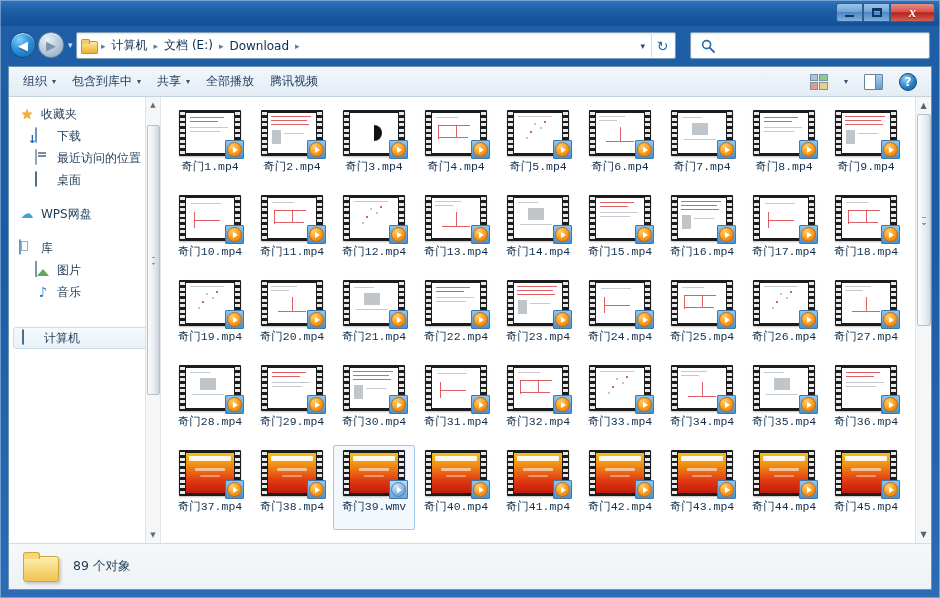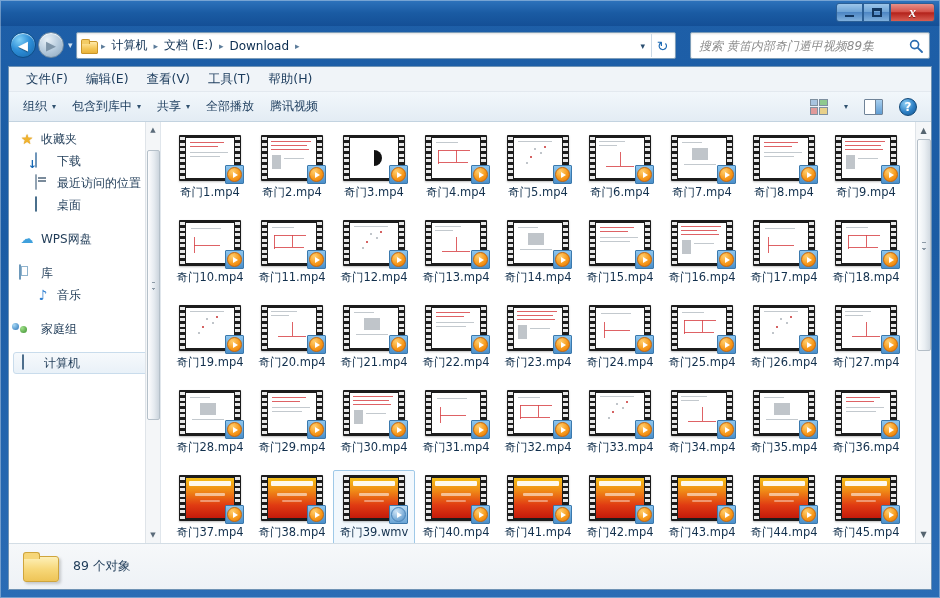--- a/index.html
+++ b/index.html
@@ -270,20 +270,21 @@
     position: absolute; left: 0; top: 0; right: 16px; bottom: 0;
     padding: 8px 0 0 8px;
     display: flex; flex-wrap: wrap;
     align-content: flex-start;
   }
   .tile {
     width: 82px; height: 85px;
     display: flex; flex-direction: column; align-items: center;
     cursor: pointer; padding-top: 4px;
     border: 1px solid transparent;
+    font-family: Liberation Mono, monospace;
   }
   .tile.selected {
     background: #f2f8fd;
     border: 1px solid #9fc9e8;
     border-radius: 2px;
   }
   .thumbwrap { position: relative; width: 62px; height: 46px; }
   .filmstrip {
     width: 62px; height: 46px; background: #1c1c1c;
     border-radius: 1px; position: relative;
@@ -432,39 +433,31 @@
         <span class="crumb">文档 (E:)</span>
         <span class="sep">▸</span>
         <span class="crumb">Download</span>
         <span class="sep">▸</span>
       </div>
       <span class="addrdrop">▾</span>
       <span class="refresh">↻</span>
     </div>
 
     <div class="searchbox">
-      <input type="text" placeholder="搜索 黄笛内部奇门遁甲视频89集" style="">
       <span class="magnify">
         <svg width="14" height="14" viewBox="0 0 14 14">
             <circle cx="5.6" cy="5.6" r="4" fill="none" stroke="#2a6bb0" stroke-width="1.6"></circle>
             <line x1="8.6" y1="8.6" x2="13" y2="13" stroke="#2a6bb0" stroke-width="1.8" stroke-linecap="round"></line>
           </svg>
       </span>
     </div>
   </div>
 
   <div class="client">
 
-    <div class="menubar">
-      <div class="menuitem">文件(F)</div>
-      <div class="menuitem">编辑(E)</div>
-      <div class="menuitem">查看(V)</div>
-      <div class="menuitem">工具(T)</div>
-      <div class="menuitem">帮助(H)</div>
-    </div>
 
     <div class="toolbar">
       <div class="tbitem">
         <span>组织</span>
         <span class="caret">▾</span>
       </div>
       <div class="tbitem">
         <span>包含到库中</span>
         <span class="caret">▾</span>
       </div>
@@ -528,30 +521,30 @@
                 <span class="ic-cloud">☁</span>
               </span>
               <span>WPS网盘</span>
             </div>
             <div class="navgap"></div>
             <div class="navitem">
               <span class="ni"><span class="ic-lib"></span></span>
               <span>库</span>
             </div>
             <div class="navitem child">
+              <span class="ni"><span class="ic-pic"></span></span>
+              <span>图片</span>
+            </div>
+            <div class="navitem child">
               <span class="ni">
                 <span class="ic-music">♪</span>
               </span>
               <span>音乐</span>
             </div>
             <div class="navgap"></div>
-            <div class="navitem">
-              <span class="ni"><span class="ic-home"></span></span>
-              <span>家庭组</span>
-            </div>
             <div class="navgap"></div>
             <div class="navitem selected">
               <span class="ni"><span class="ic-comp"></span></span>
               <span>计算机</span>
             </div>
           </div>
         <div class="sb-scroll">
           <div class="sb-arrow">▲</div>
           <div class="sb-track">
             <div class="sb-thumb"></div>

